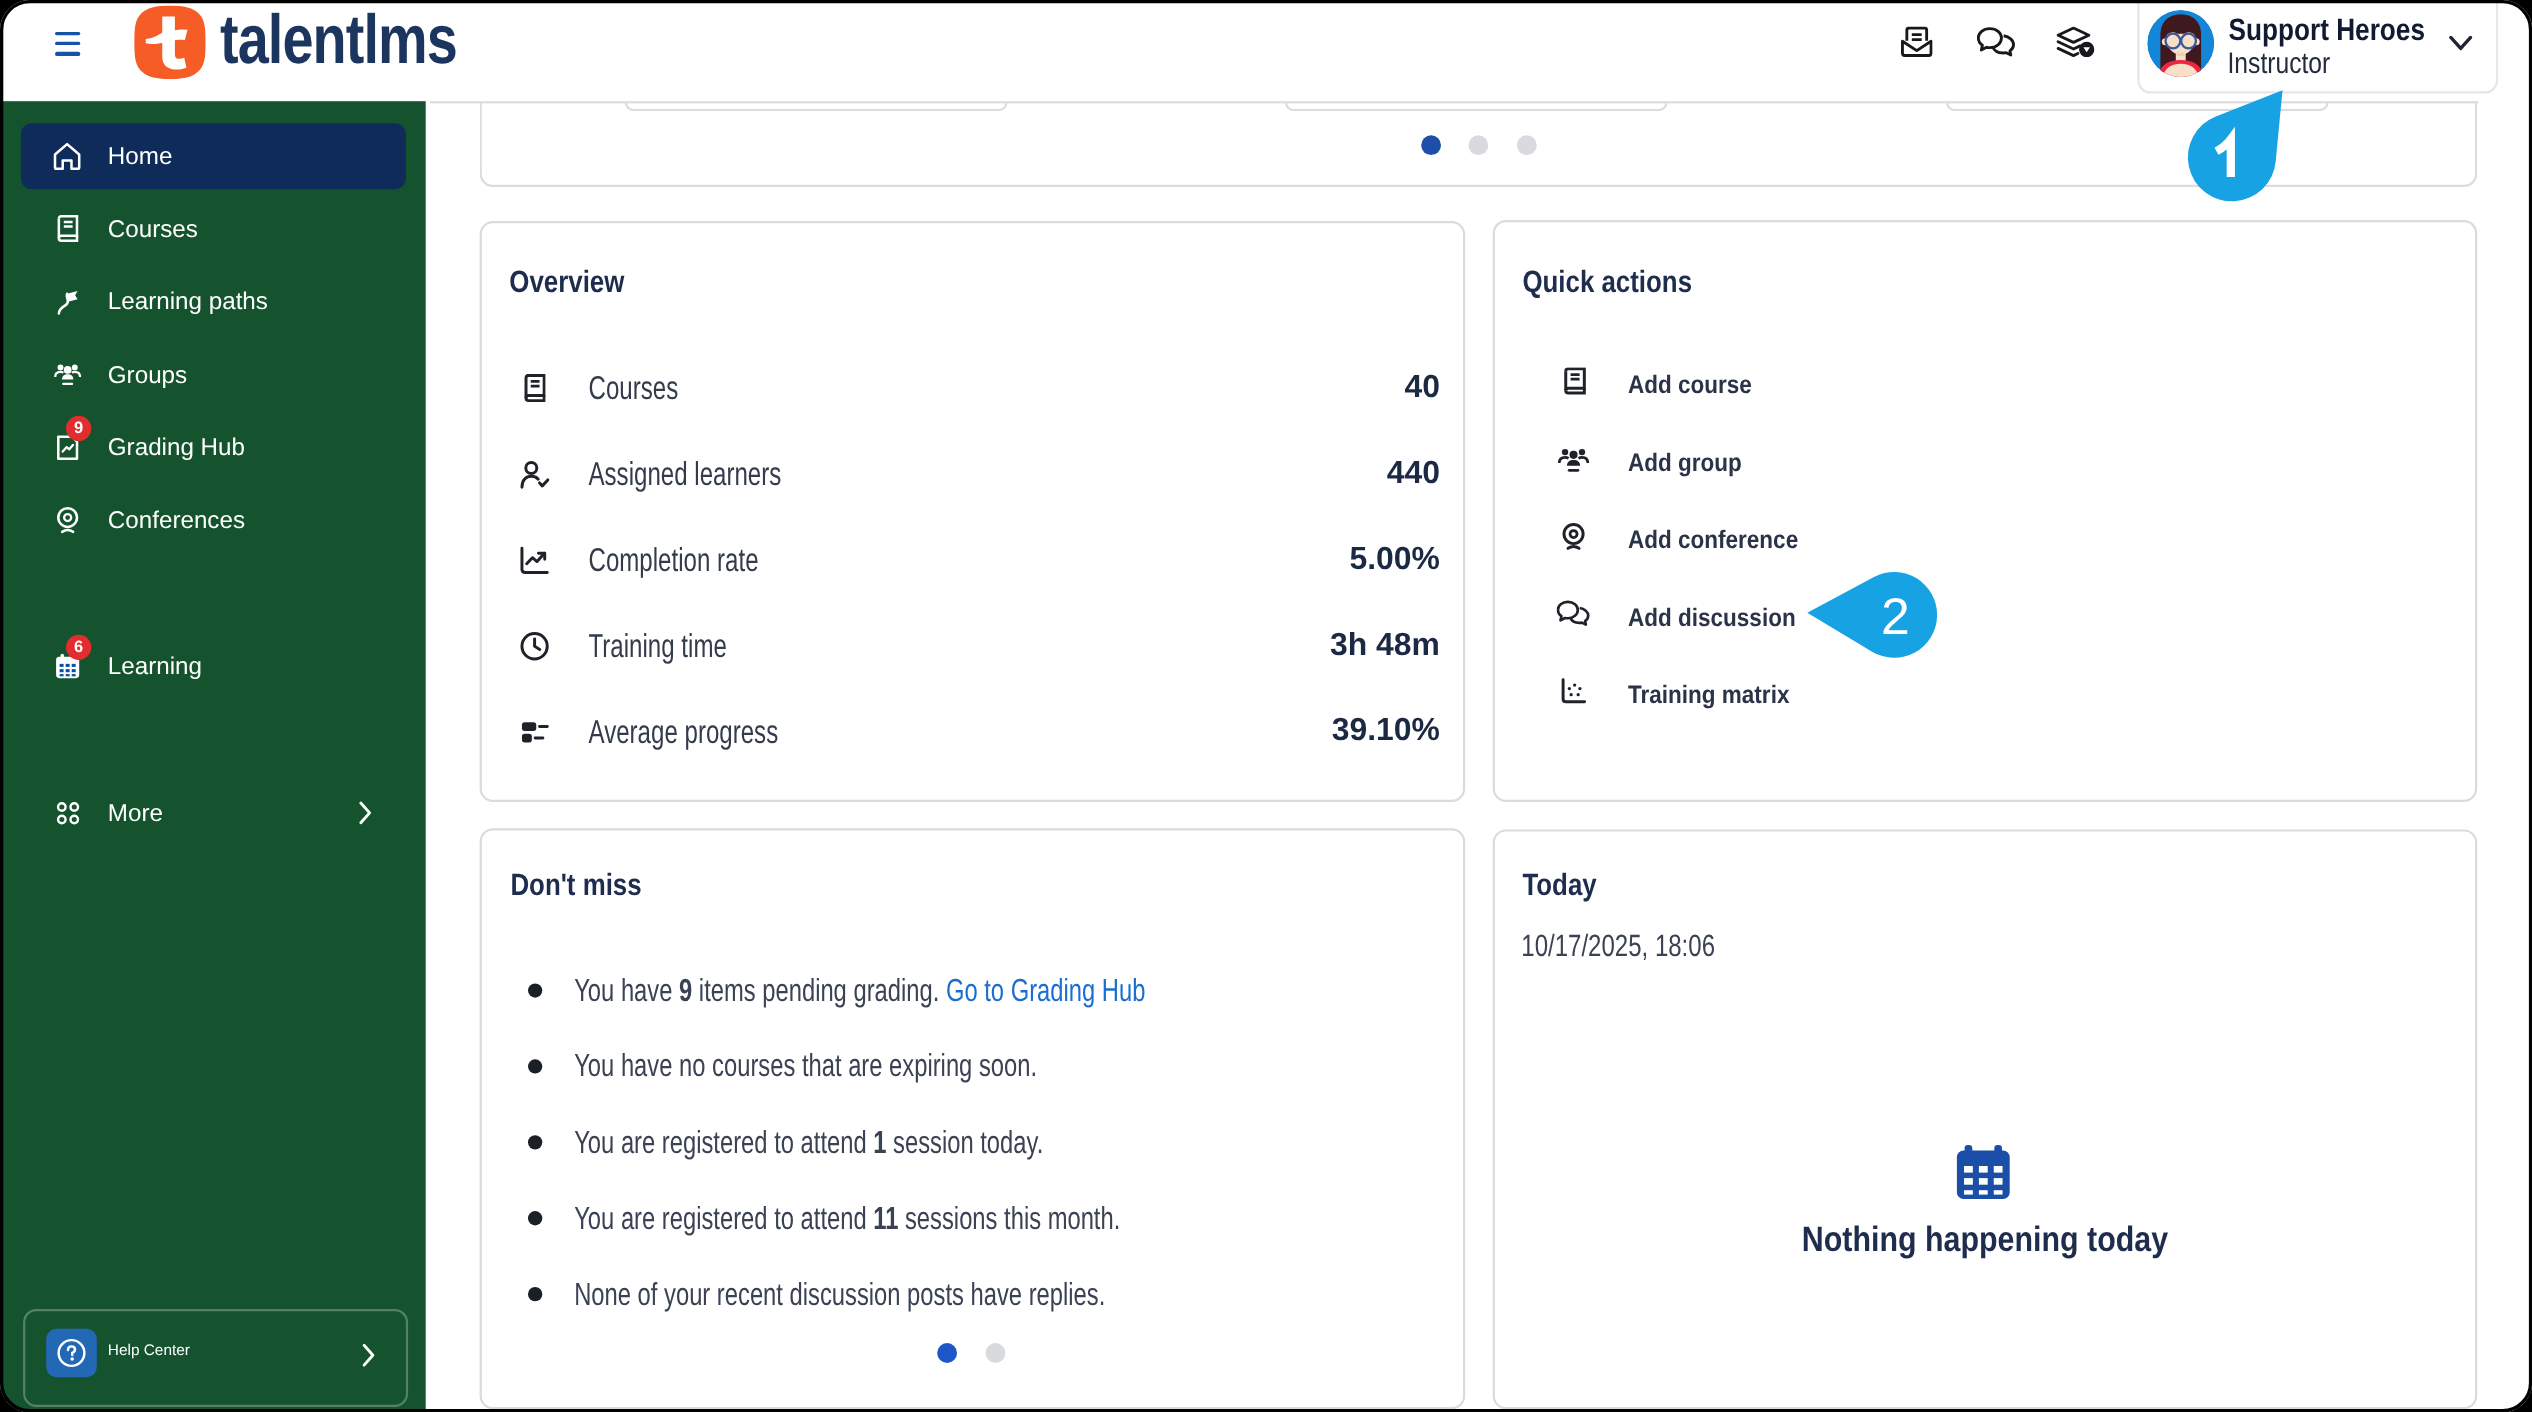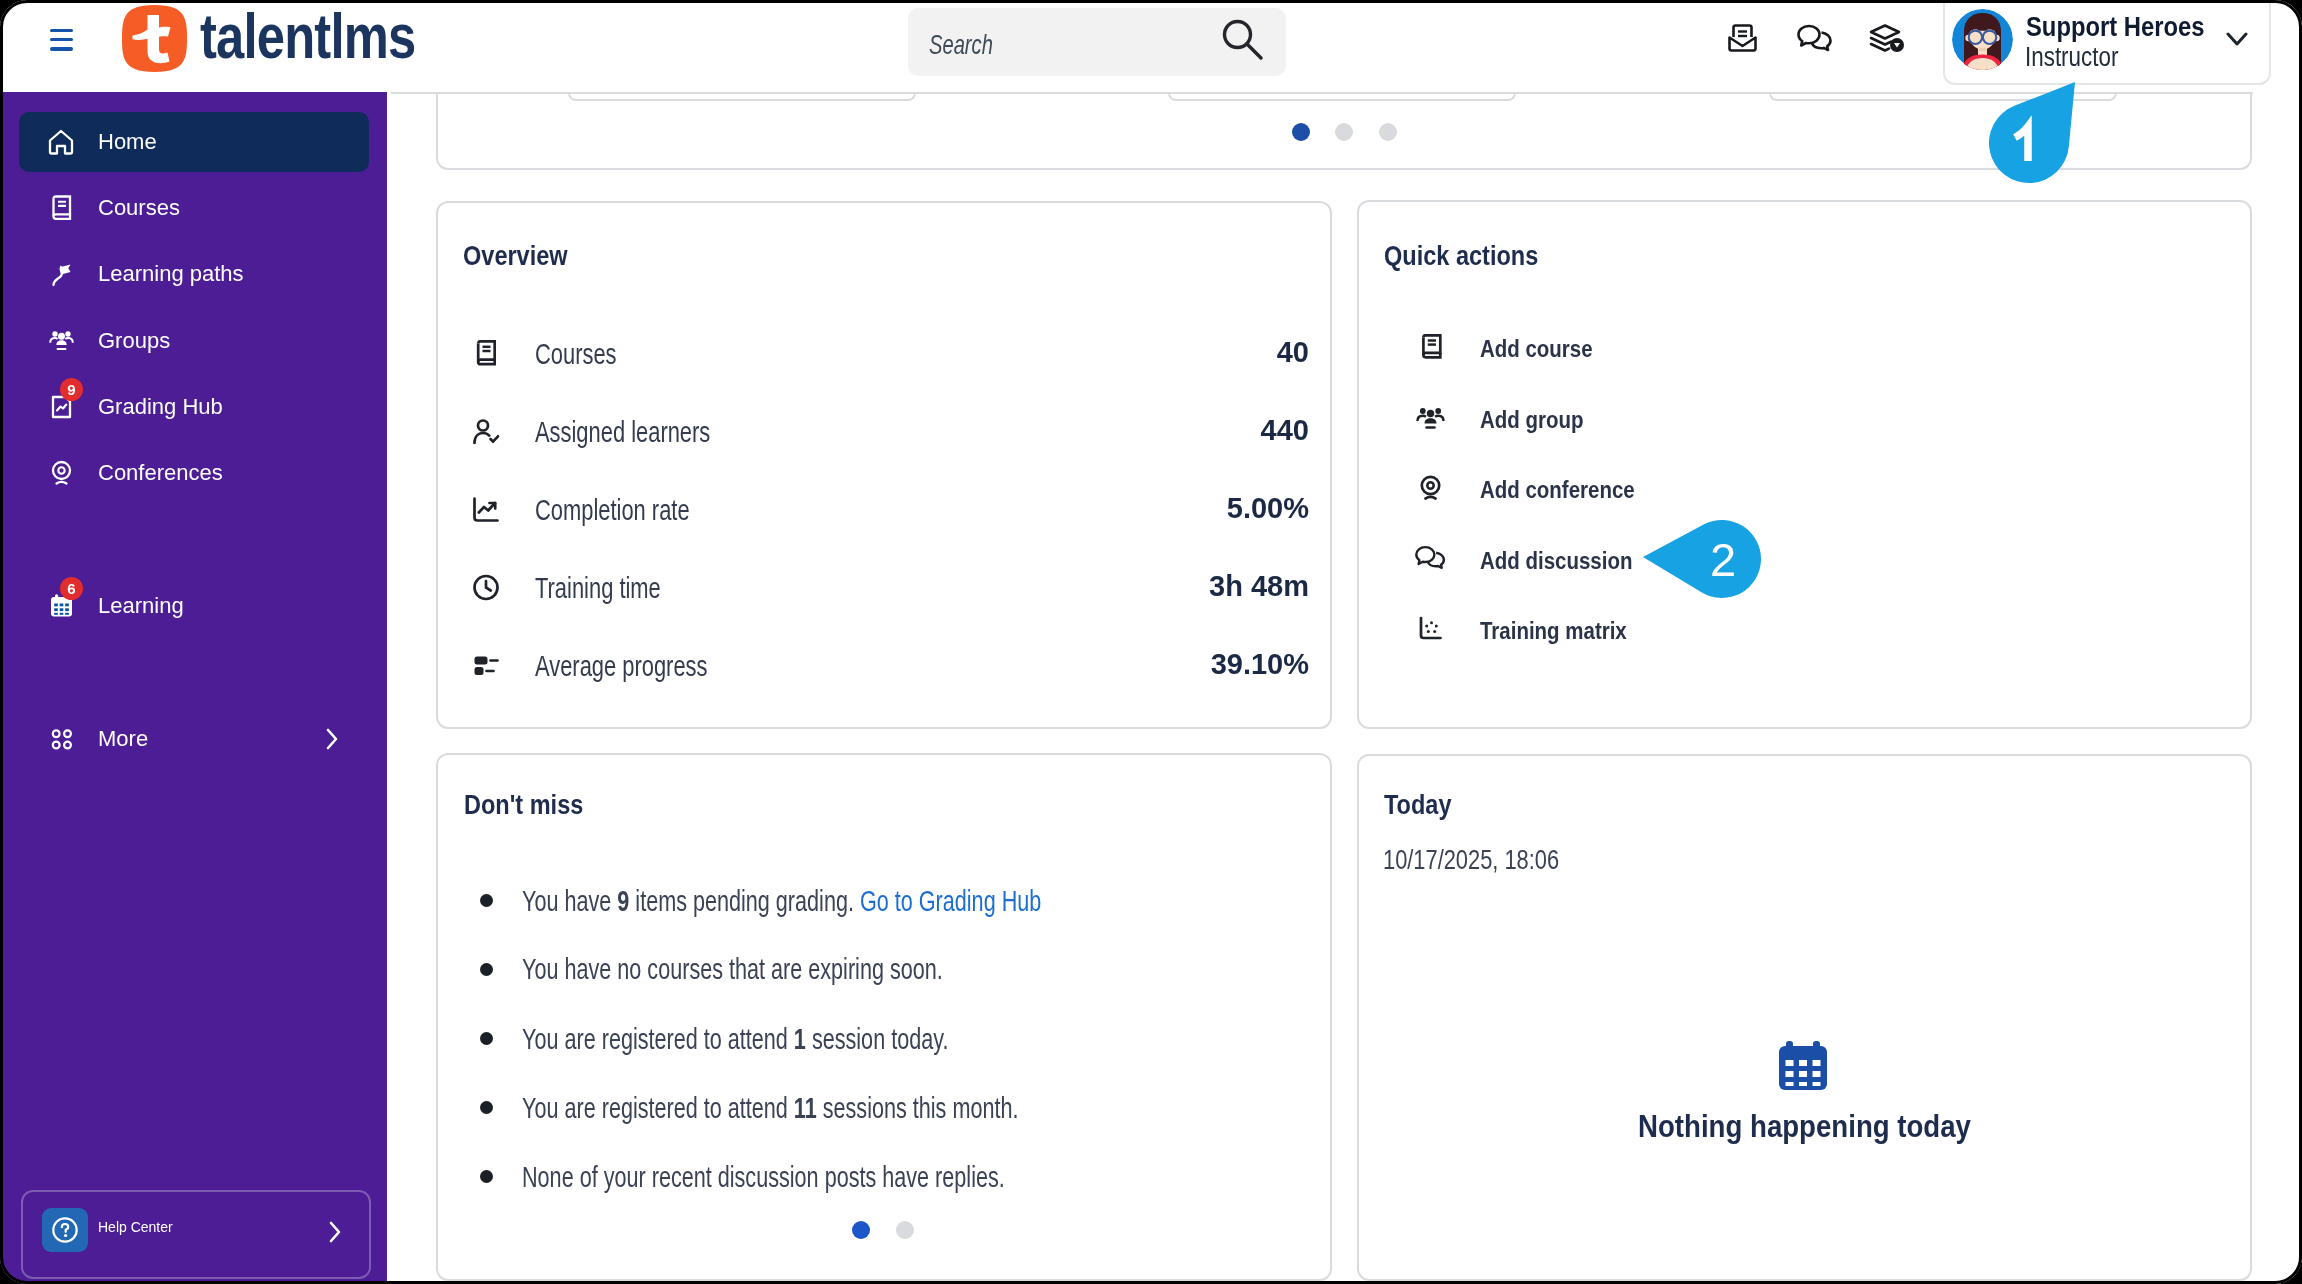--- a/index.html
+++ b/index.html
@@ -7,21 +7,21 @@
   .page{position:absolute;inset:0;background:#fff;border-radius:27px;overflow:hidden;}
   .frame{position:absolute;inset:0;border-radius:27px;border:3px solid #000;z-index:99;pointer-events:none;}
   .abs{position:absolute;}
   .hambar{position:absolute;left:50px;width:23px;height:3.4px;border-radius:2px;background:#1553a8;}
   .logotext{position:absolute;left:200px;top:5px;font-size:63px;font-weight:bold;color:#1b355f;letter-spacing:-1px;line-height:1;transform:scaleX(0.805);transform-origin:left;}
   .search{position:absolute;left:908px;top:8px;width:378px;height:68px;border-radius:10px;background:#f2f2f2;}
   .search .ph{position:absolute;left:21px;top:23px;font-size:28px;font-style:italic;color:#3f4a59;line-height:1;transform:scaleX(0.72);transform-origin:left;}
   .profilebox{position:absolute;left:1943px;top:-18px;width:324px;height:99px;border:2px solid #e4e6e9;border-radius:12px;}
   .pname{position:absolute;left:2026px;top:13px;font-size:28px;font-weight:bold;color:#101b31;line-height:1;transform:scaleX(0.85);transform-origin:left;}
   .prole{position:absolute;left:2025px;top:44px;font-size:27px;color:#222c3b;line-height:1;transform:scaleX(0.83);transform-origin:left;}
-  .sidebar{position:absolute;left:0;top:92px;width:387px;height:1192px;background:#4c1d95;}
+  .sidebar{position:absolute;left:0;top:92px;width:387px;height:1192px;background:#14532d;}
   .homepill{position:absolute;left:19px;top:20px;width:350px;height:60px;border-radius:10px;background:#0e2b5a;}
   .navrow{position:absolute;left:0;width:387px;height:40px;}
   .navlabel{position:absolute;left:98px;top:50%;transform:translateY(-50%);font-size:22px;color:#fff;white-space:nowrap;}
   .navicon{position:absolute;left:48px;top:50%;transform:translateY(-50%);width:27px;height:27px;}
   .navchev{position:absolute;left:326px;top:50%;transform:translateY(-50%);width:12px;height:22px;}
   .badge{position:absolute;left:60px;width:23px;height:23px;border-radius:50%;background:#e12d2d;color:#fff;font-size:15px;font-weight:bold;text-align:center;line-height:23px;}
   .helpbox{position:absolute;left:21px;top:1098px;width:346px;height:85px;border:2px solid rgba(255,255,255,0.28);border-radius:12px;}
   .helptile{position:absolute;left:19px;top:16px;width:46px;height:44px;border-radius:9px;background:#2368b4;}
   .card{position:absolute;border:2px solid #d9dcdf;border-radius:12px;background:#fff;}
   .cardtitle{position:absolute;font-size:28px;font-weight:bold;color:#1e2c4e;line-height:1;transform:scaleX(0.84);transform-origin:left;}
@@ -38,27 +38,20 @@
 <body>
 <div class="page">
   <div class="hambar" style="top:28.5px"></div>
   <div class="hambar" style="top:37.9px"></div>
   <div class="hambar" style="top:47.3px"></div>
   <svg class="abs" style="left:122px;top:5px" width="65" height="67" viewBox="0 0 65 67">
     <path d="M32.5 0 C49 0 57 3.5 61.5 11 C64.5 16.5 65 24 65 33.5 C65 43 64.5 50.5 61.5 56 C57 63.5 49 67 32.5 67 C16 67 8 63.5 3.5 56 C0.5 50.5 0 43 0 33.5 C0 24 0.5 16.5 3.5 11 C8 3.5 16 0 32.5 0 Z" fill="#f65c25"></path>
     <path d="M25.5 10 L37 10 L37 22.5 C37 22.5 40 21.5 44.5 21.8 L48.5 22 L46 31.5 C46 31.5 42 30.8 37 31.7 L37 44 C37 48.5 39.5 49.5 45.5 47.5 L47.5 56.5 C36 60.5 25.5 57.5 25.5 46.5 L25.5 33.8 C21 35 15.5 35.5 10.5 34.3 L10.5 30.5 C15.5 30 21.5 27.5 25.5 24.5 Z" fill="#fff"></path>
   </svg>
   <div class="logotext">talentlms</div>
-  <div class="search">
-    <div class="ph">Search</div>
-    <svg class="abs" style="left:312px;top:9px" width="48" height="44" viewBox="0 0 48 44">
-      <circle cx="17.5" cy="17.5" r="13" fill="none" stroke="#24262b" stroke-width="3.4"></circle>
-      <line x1="27.5" y1="27.5" x2="41" y2="41" stroke="#24262b" stroke-width="3.5" stroke-linecap="round"></line>
-    </svg>
-  </div>
   <svg class="abs" style="left:1728px;top:24px" width="29" height="28" viewBox="0 0 29 28">
     <path d="M5.5 13 L5.5 3.5 Q5.5 1.5 7.5 1.5 L21.5 1.5 Q23.5 1.5 23.5 3.5 L23.5 13" fill="none" stroke="#17191c" stroke-width="2.6"></path>
     <path d="M1.5 13.5 L14.5 22 L27.5 13.5 L27.5 24.5 Q27.5 26.5 25.5 26.5 L3.5 26.5 Q1.5 26.5 1.5 24.5 Z" fill="none" stroke="#17191c" stroke-width="2.6" stroke-linejoin="round"></path>
     <line x1="10" y1="7.5" x2="19" y2="7.5" stroke="#17191c" stroke-width="2.4"></line>
     <line x1="10" y1="12" x2="19" y2="12" stroke="#17191c" stroke-width="2.4"></line>
   </svg>
   <svg class="abs" style="left:1797px;top:24px" width="36" height="28" viewBox="0 0 36 28">
     <path d="M12 2 C6 2 1.5 5.8 1.5 10.5 C1.5 13.2 3 15.6 5.2 17.1 L4.2 21.5 L9 19 C10 19.2 11 19.3 12 19.3 C18 19.3 22.5 15.2 22.5 10.5 C22.5 5.8 18 2 12 2 Z" fill="none" stroke="#17191c" stroke-width="2.6" stroke-linejoin="round"></path>
     <path d="M24.5 8.5 C29.5 9.3 33.5 12.6 33.5 16.5 C33.5 18.9 32.2 21 30.2 22.4 L31 26 L26.8 23.9 C25.9 24.1 25 24.2 24 24.2 C19.5 24.2 15.8 21.9 14.6 18.8" fill="none" stroke="#17191c" stroke-width="2.6" stroke-linejoin="round"></path>
   </svg>

